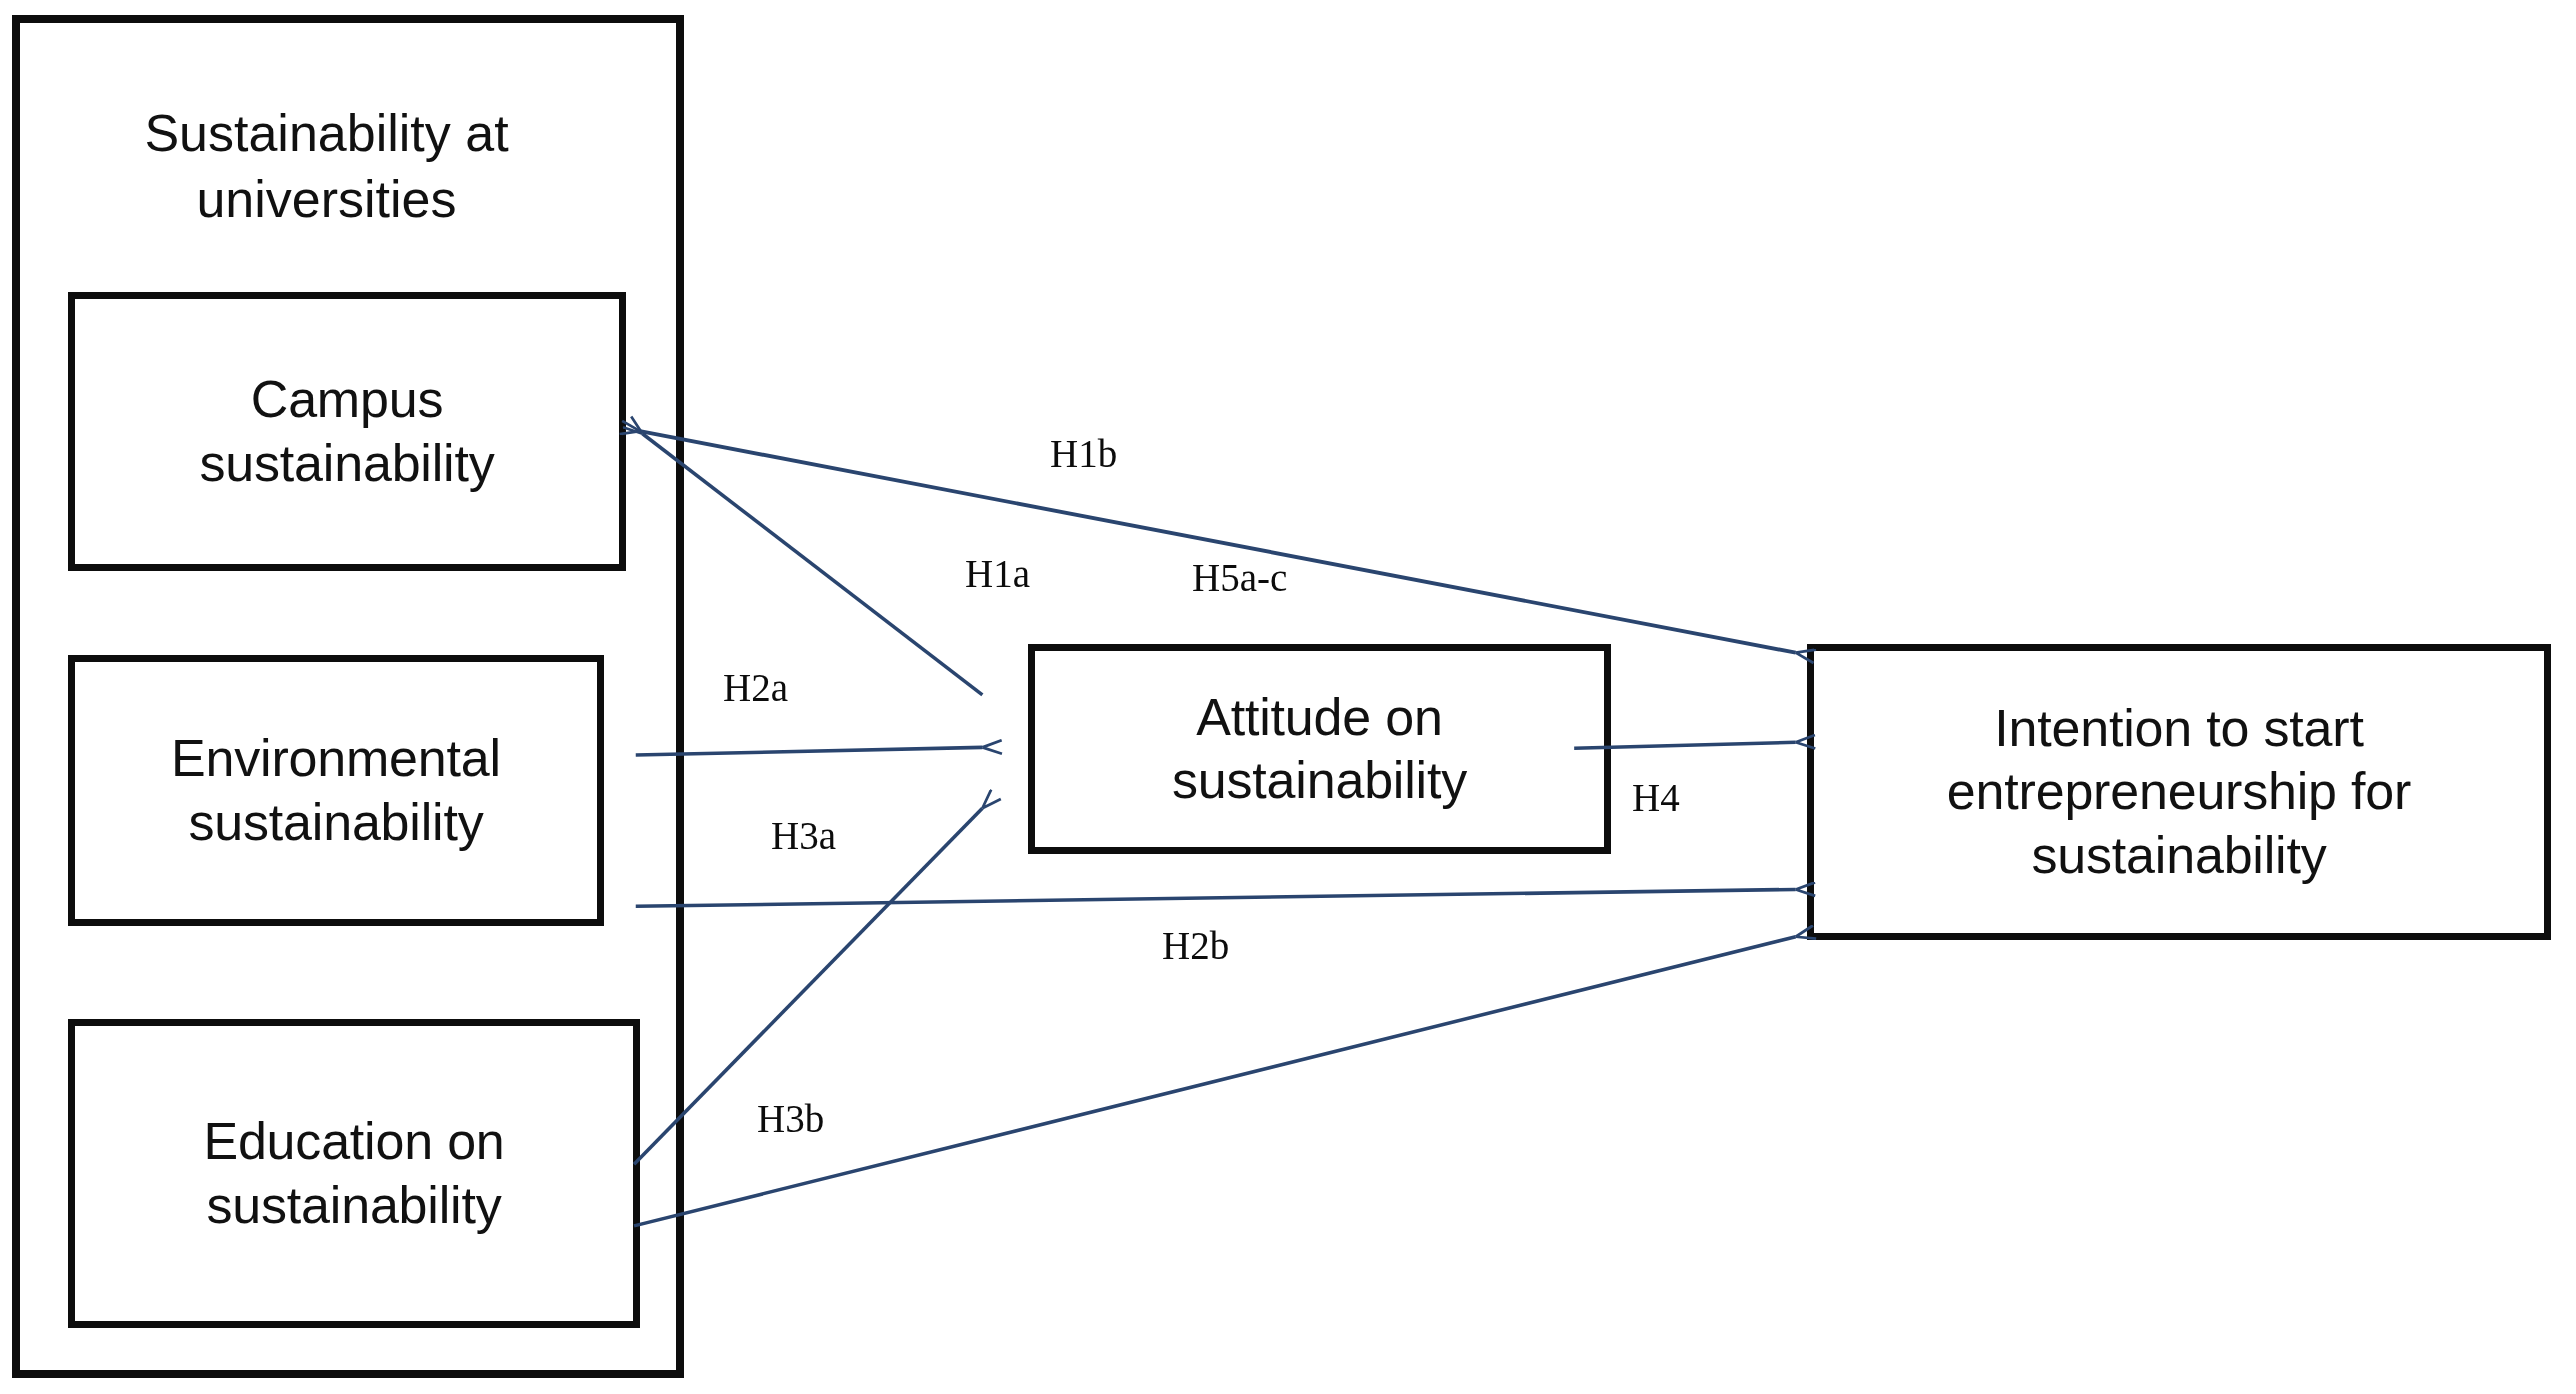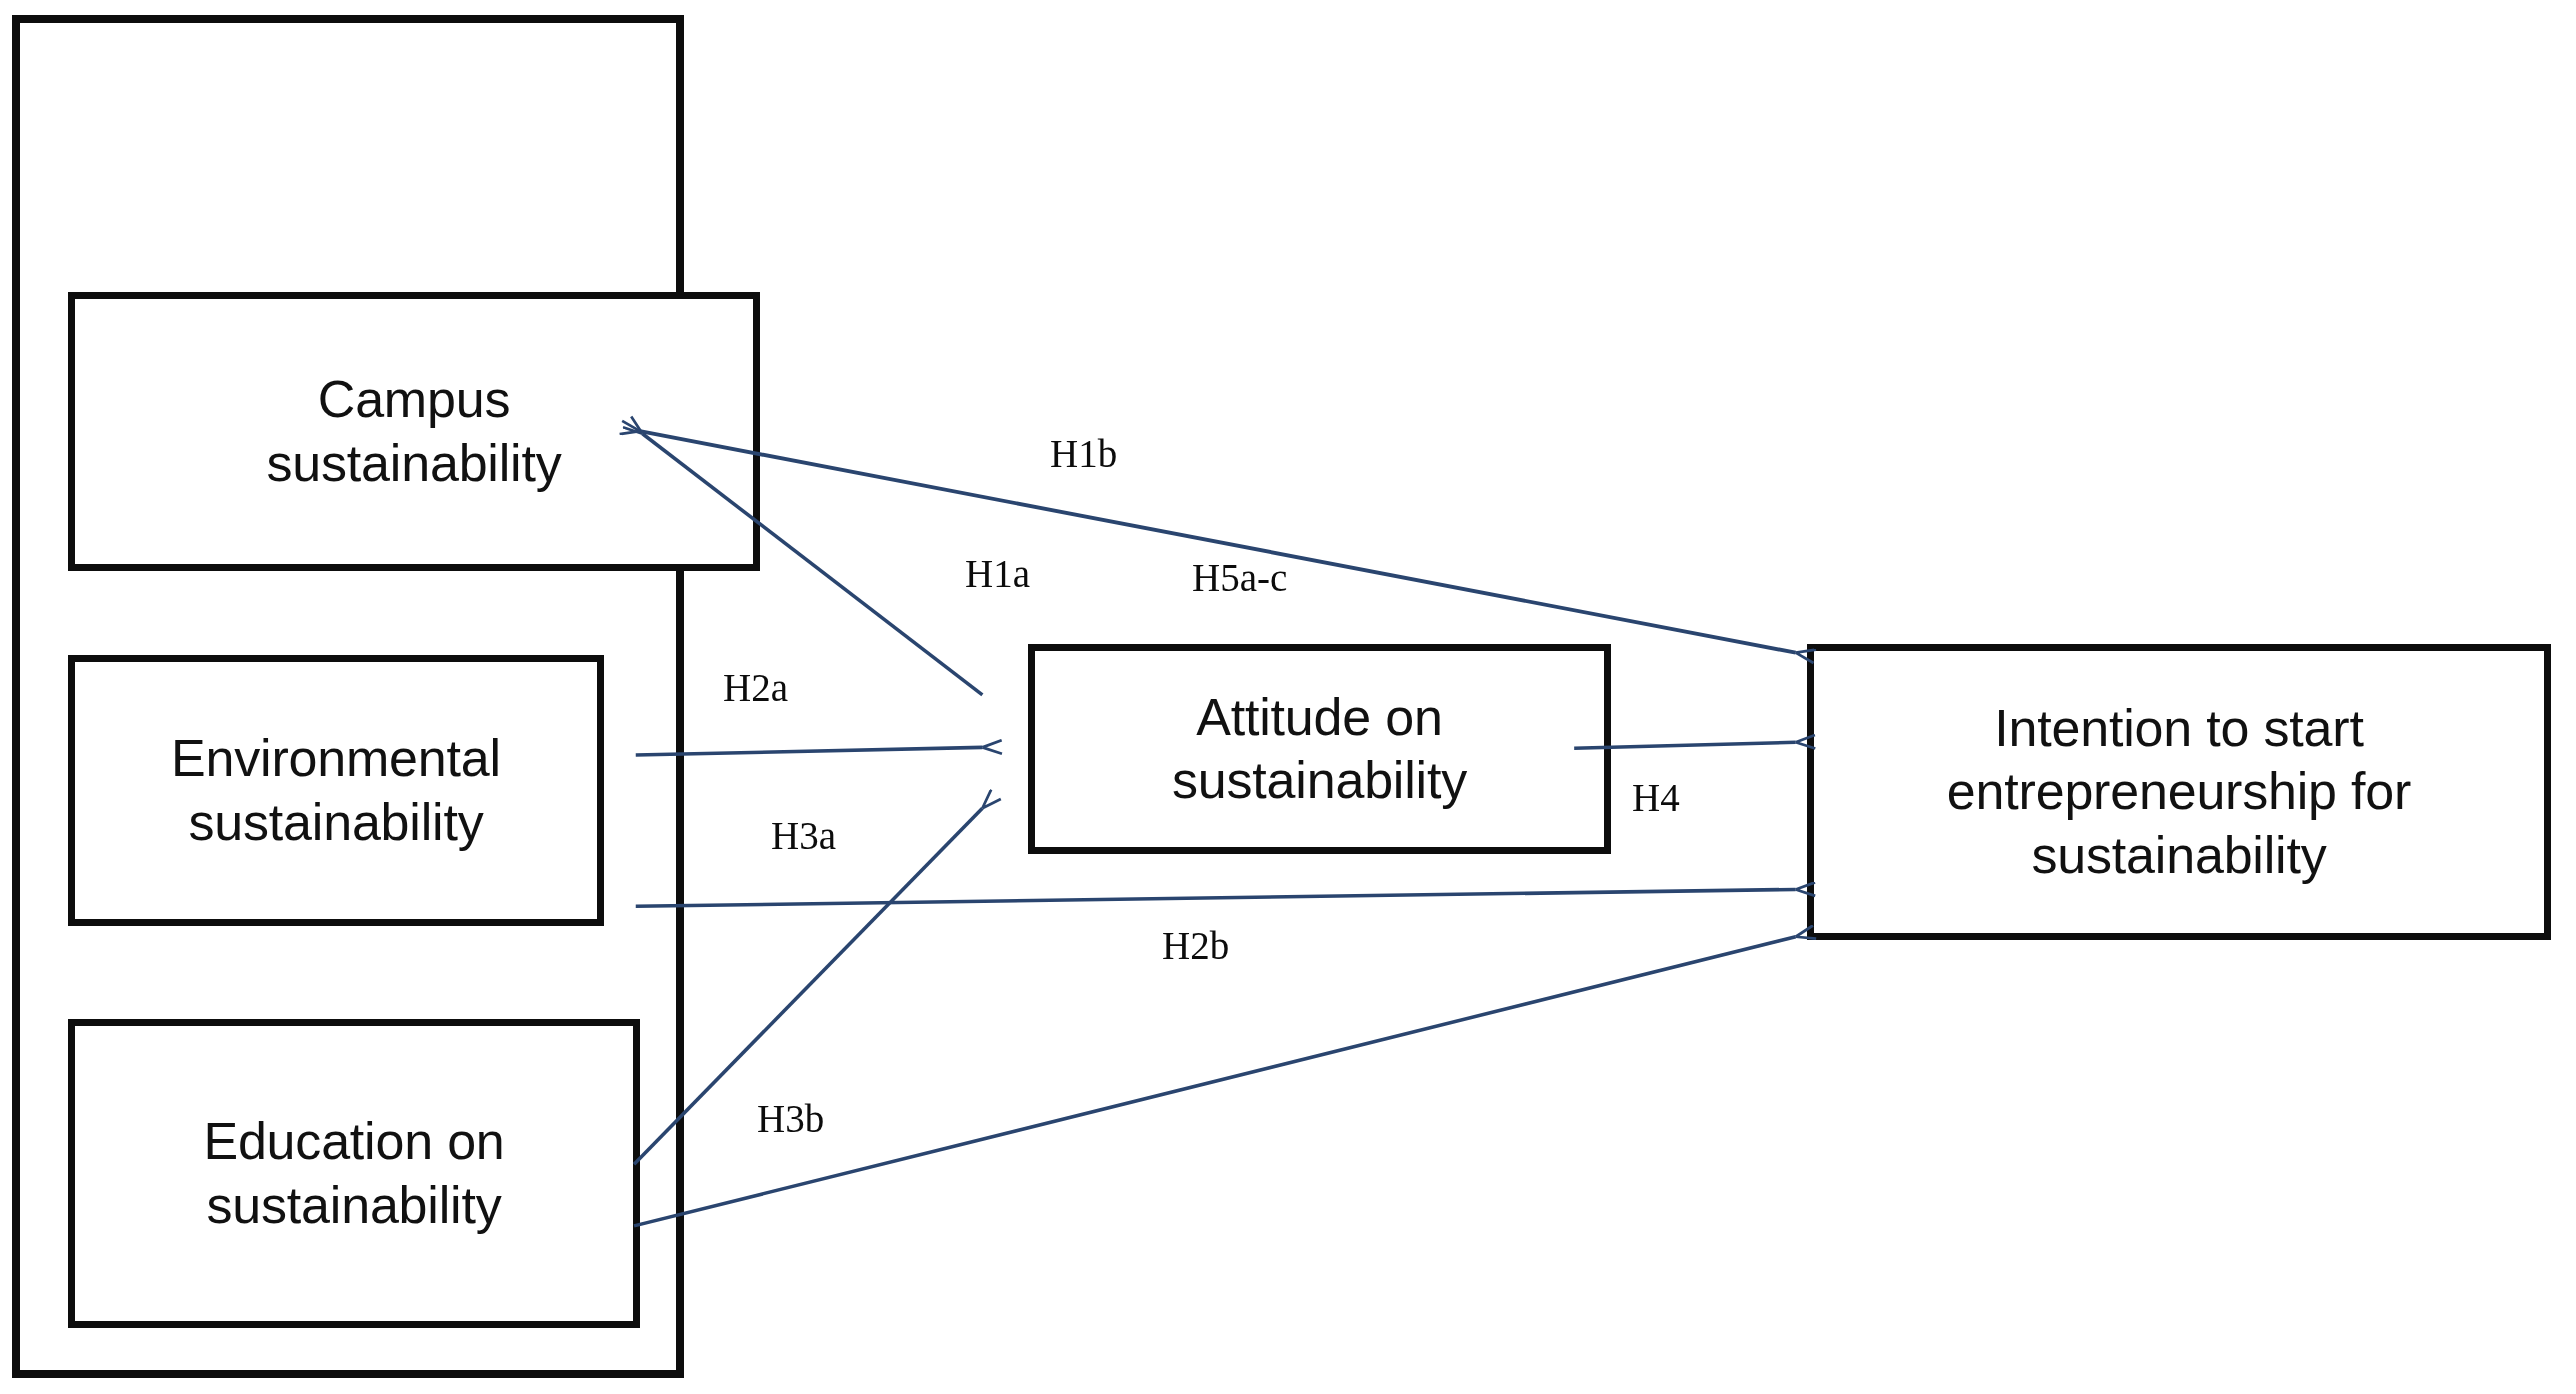--- a/index.html
+++ b/index.html
@@ -62,21 +62,21 @@
     text-align: center;
     font-family: "Liberation Sans", sans-serif;
     font-size: 52px;
     color: #111111;
     line-height: 1.26;
     white-space: pre-line;
     z-index: 3;
   }
 
   
-  #box-campus        { left: 68px;  top: 292px;  width: 692px; height: 279px; }
+  #box-campus        { left: 68px;  top: 292px;  width: 558px; height: 279px; }
   #box-environmental { left: 68px;  top: 655px;  width: 536px; height: 271px; }
   #box-education     { left: 68px;  top: 1019px; width: 572px; height: 309px; }
 
   #box-campus .box-label,
   #box-environmental .box-label,
   #box-education .box-label { font-size: 52px; }
 
   
   #box-attitude {
     left: 987px;
@@ -128,20 +128,21 @@
   #lbl-h2b  { left: 1162px; top: 926px; }
   #lbl-h3b  { left: 757px;  top: 1099px; }
 </style>
 </head>
 <body>
 
 <div id="diagram-root">
 
   <div class="box" id="group-container"></div>
 
+  <div id="group-title">Sustainability at universities</div>
 
   <svg id="connectors" viewBox="0 0 3047 1650" width="2576" height="1395" xmlns="http://www.w3.org/2000/svg">
 
     <defs>
       <marker id="ah" markerWidth="26" markerHeight="26" refX="1" refY="9" orient="auto-start-reverse" markerUnits="userSpaceOnUse">
         <path d="M 1 9 L 24 1 M 1 9 L 24 17" stroke="#2a456f" stroke-width="3.2" fill="none"></path>
       </marker>
       <marker id="ah-rev" markerWidth="26" markerHeight="26" refX="1" refY="9" orient="auto-start-reverse" markerUnits="userSpaceOnUse">
         <path d="M 1 9 L 24 1 M 1 9 L 24 17" stroke="#2a456f" stroke-width="3.2" fill="none"></path>
       </marker>

